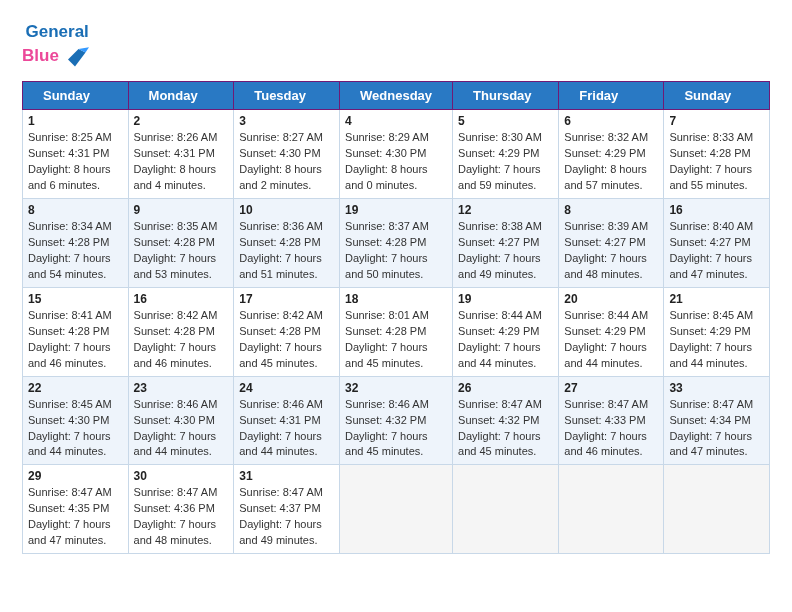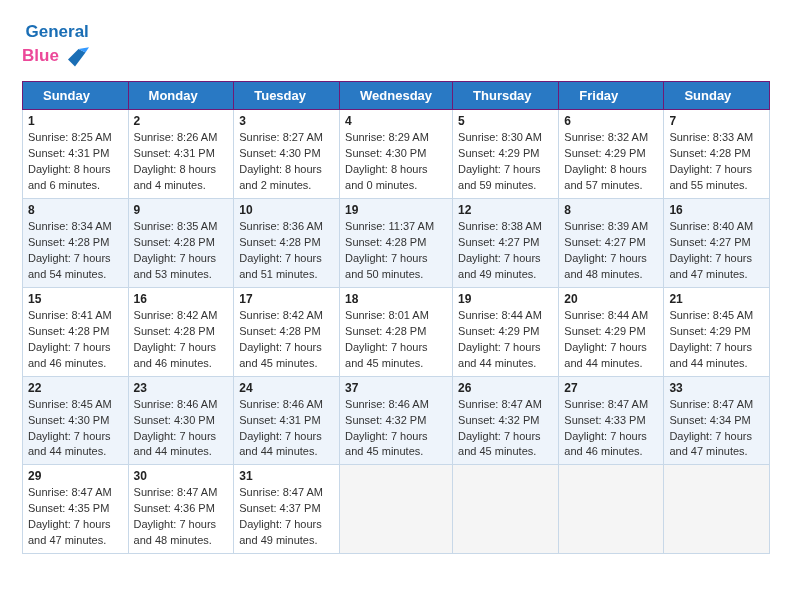--- a/index.html
+++ b/index.html
@@ -174,21 +174,21 @@
           <td>
           <span class="day-num">9</span>
           <div class="day-info"><span>Sunrise: 8:35 AM</span><br><span>Sunset: 4:28 PM</span><br><span>Daylight: 7 hours and 53 minutes.</span></div>
         </td>
           <td>
           <span class="day-num">10</span>
           <div class="day-info"><span>Sunrise: 8:36 AM</span><br><span>Sunset: 4:28 PM</span><br><span>Daylight: 7 hours and 51 minutes.</span></div>
         </td>
           <td>
           <span class="day-num">19</span>
-          <div class="day-info"><span>Sunrise: 11:37 AM</span><br><span>Sunset: 4:28 PM</span><br><span>Daylight: 7 hours and 50 minutes.</span></div>
+          <div class="day-info"><span>Sunrise: 8:37 AM</span><br><span>Sunset: 4:28 PM</span><br><span>Daylight: 7 hours and 50 minutes.</span></div>
         </td>
           <td>
           <span class="day-num">12</span>
           <div class="day-info"><span>Sunrise: 8:38 AM</span><br><span>Sunset: 4:27 PM</span><br><span>Daylight: 7 hours and 49 minutes.</span></div>
         </td>
           <td>
           <span class="day-num">8</span>
           <div class="day-info"><span>Sunrise: 8:39 AM</span><br><span>Sunset: 4:27 PM</span><br><span>Daylight: 7 hours and 48 minutes.</span></div>
         </td>
           <td>
@@ -233,21 +233,21 @@
         </td>
           <td>
           <span class="day-num">23</span>
           <div class="day-info"><span>Sunrise: 8:46 AM</span><br><span>Sunset: 4:30 PM</span><br><span>Daylight: 7 hours and 44 minutes.</span></div>
         </td>
           <td>
           <span class="day-num">24</span>
           <div class="day-info"><span>Sunrise: 8:46 AM</span><br><span>Sunset: 4:31 PM</span><br><span>Daylight: 7 hours and 44 minutes.</span></div>
         </td>
           <td>
-          <span class="day-num">37</span>
+          <span class="day-num">32</span>
           <div class="day-info"><span>Sunrise: 8:46 AM</span><br><span>Sunset: 4:32 PM</span><br><span>Daylight: 7 hours and 45 minutes.</span></div>
         </td>
           <td>
           <span class="day-num">26</span>
           <div class="day-info"><span>Sunrise: 8:47 AM</span><br><span>Sunset: 4:32 PM</span><br><span>Daylight: 7 hours and 45 minutes.</span></div>
         </td>
           <td>
           <span class="day-num">27</span>
           <div class="day-info"><span>Sunrise: 8:47 AM</span><br><span>Sunset: 4:33 PM</span><br><span>Daylight: 7 hours and 46 minutes.</span></div>
         </td>

